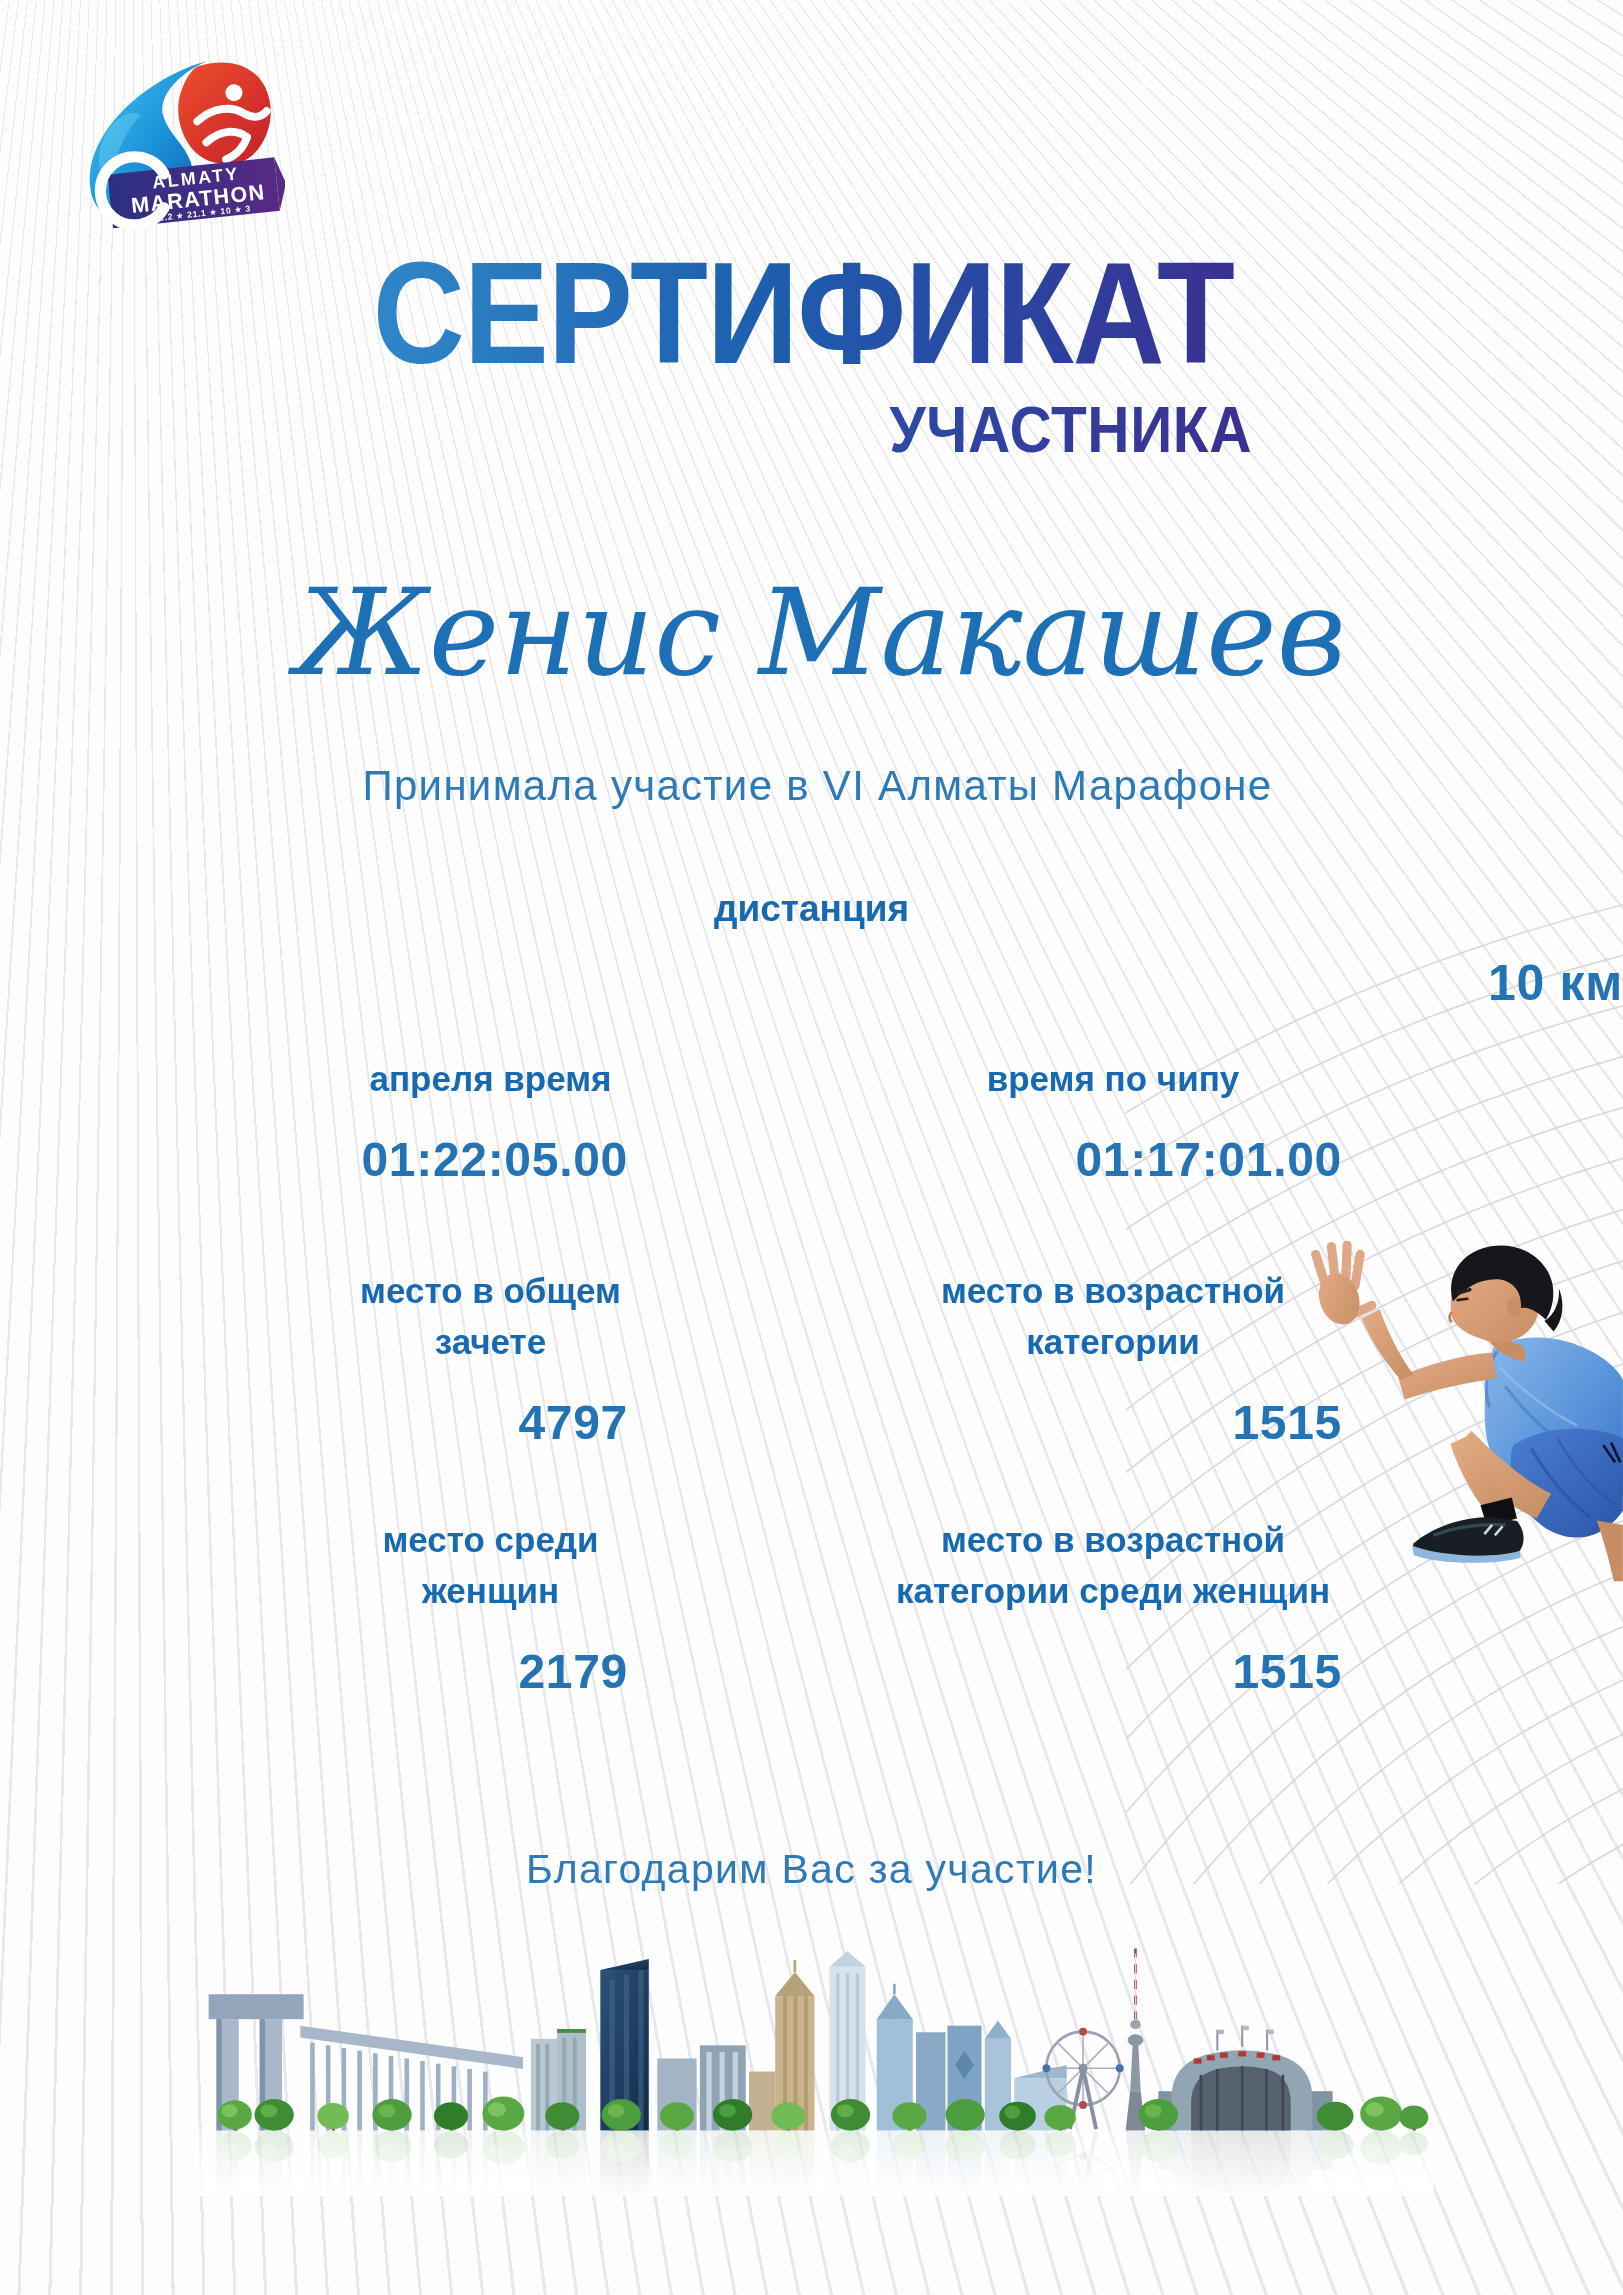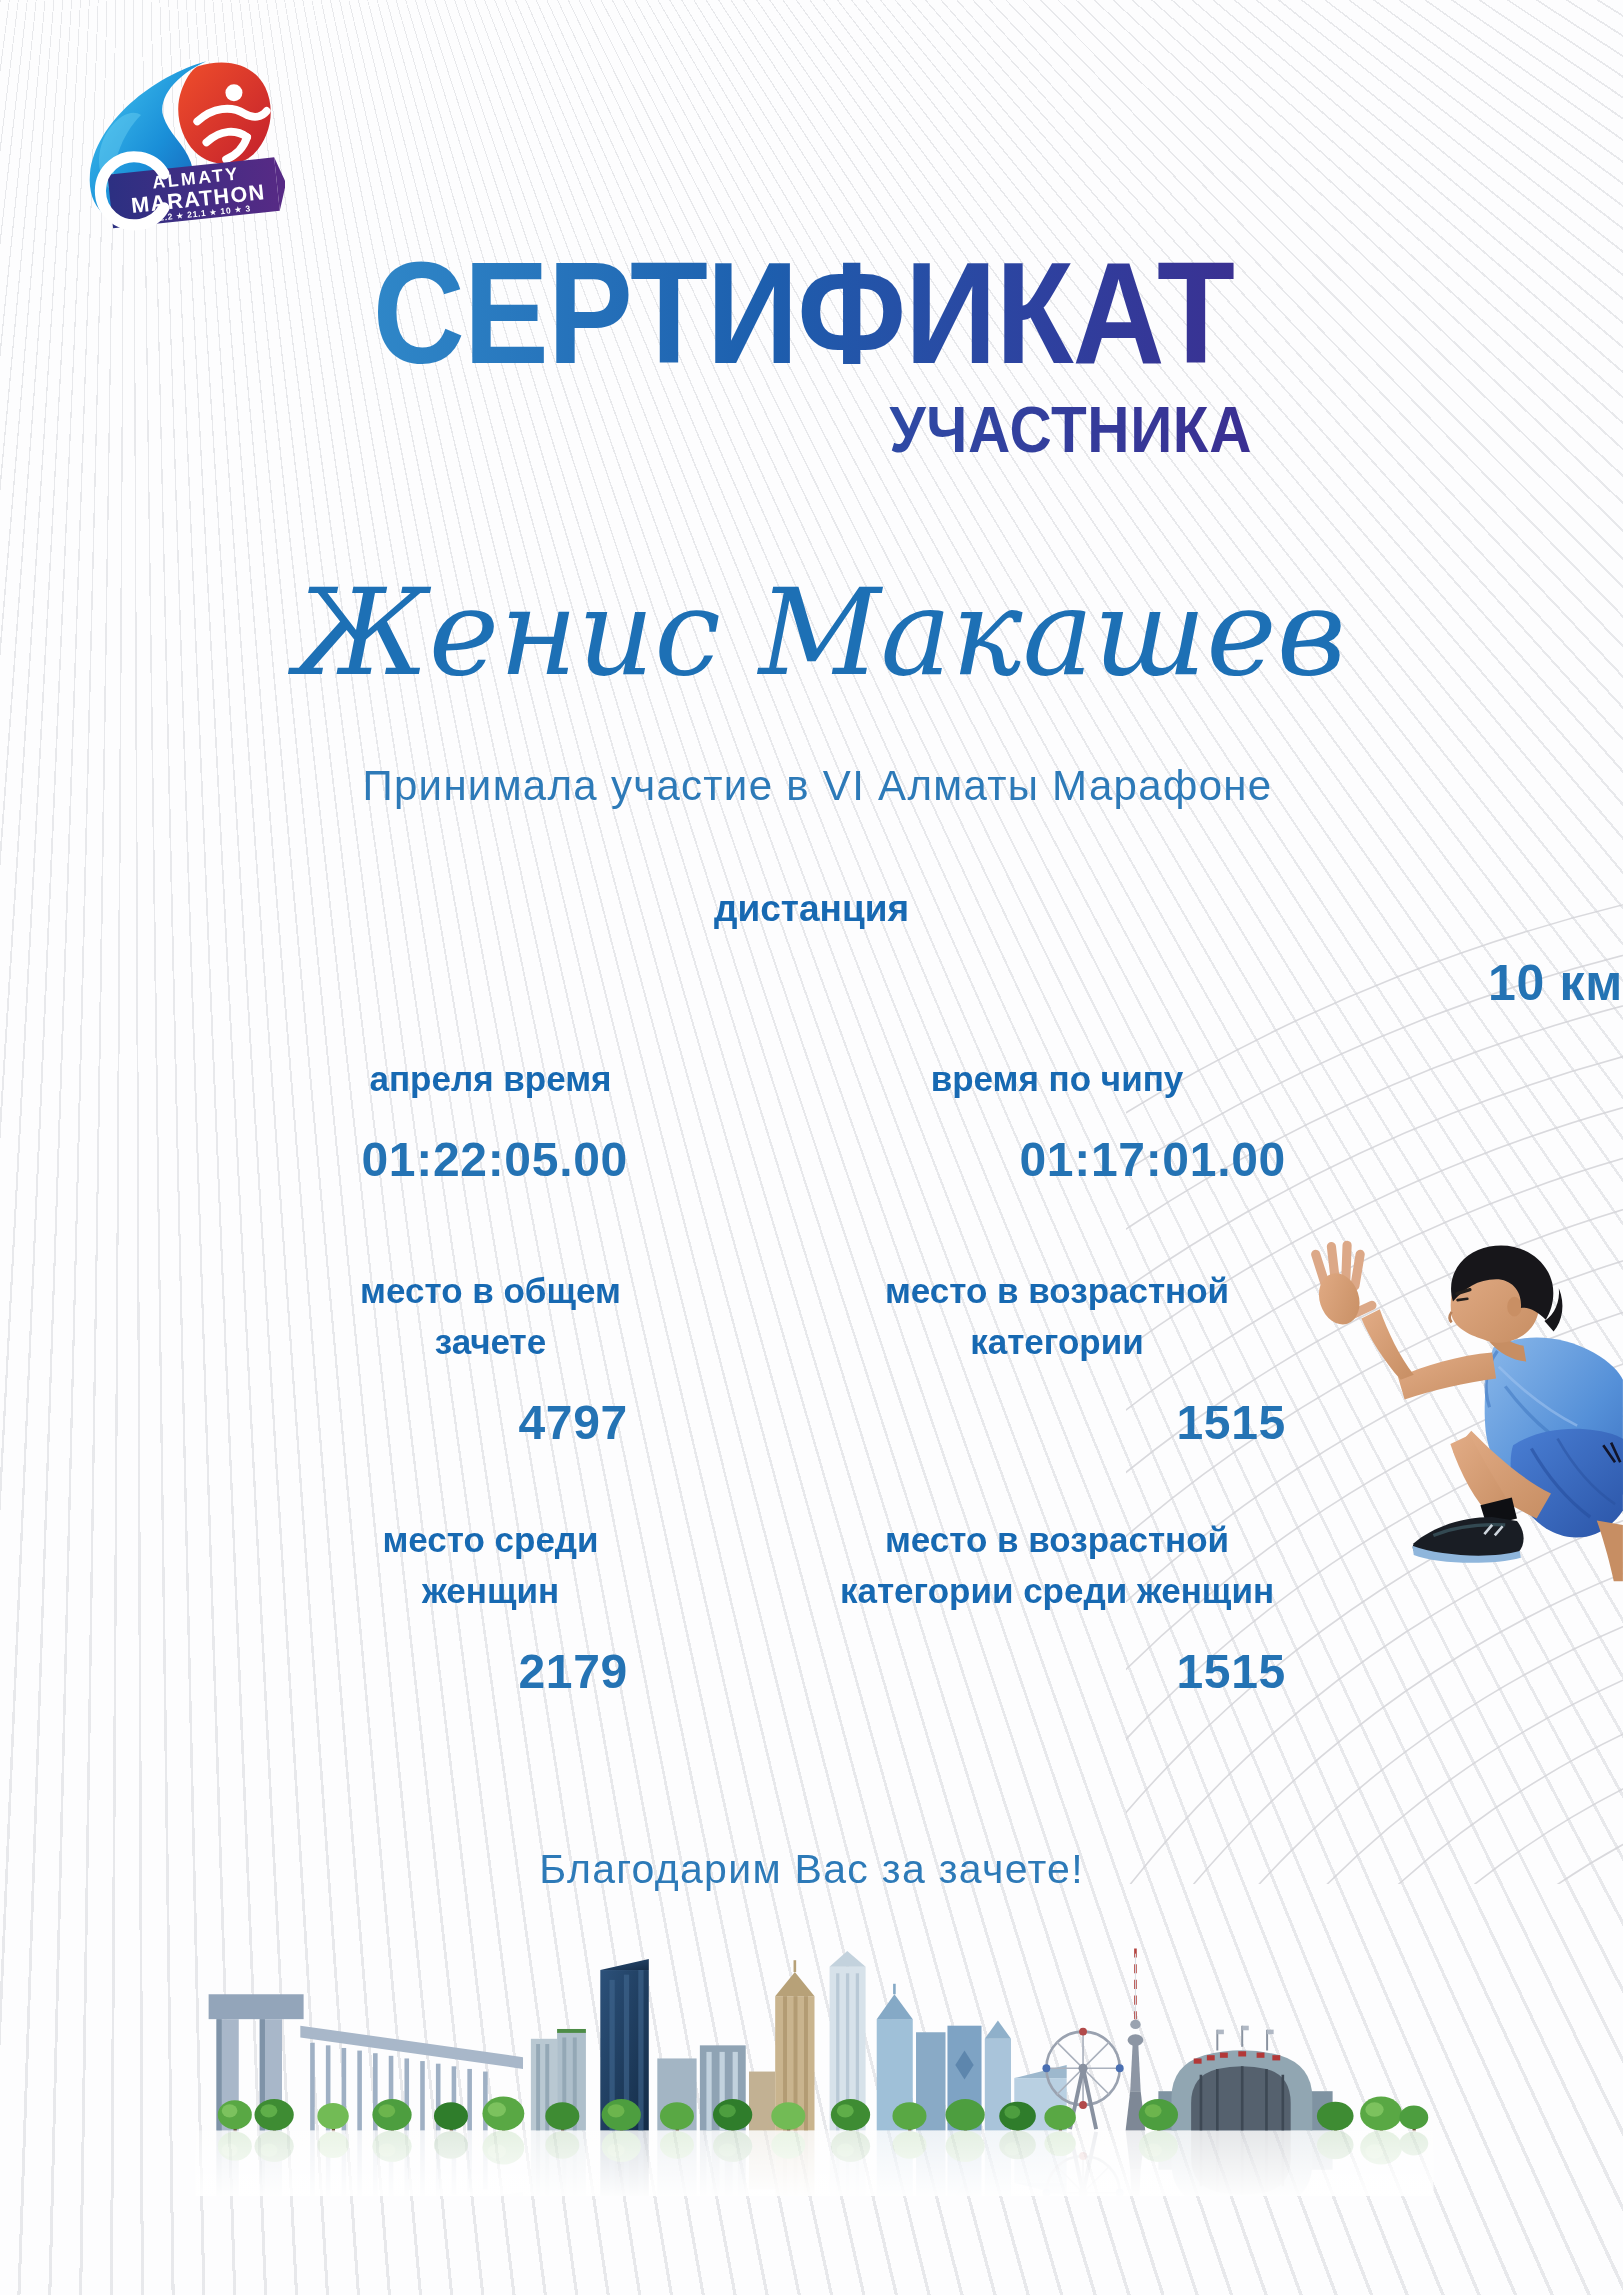--- a/index.html
+++ b/index.html
@@ -44,21 +44,21 @@
     left:6px;top:762px;width:1623px;text-align:center;
     font-size:42px;font-weight:300;letter-spacing:1.3px;color:#2d7ab8;
   }
   .stat-label{font-size:35px;font-weight:bold;line-height:1.45;color:#1769b2;}
   .stat-value{font-size:48px;font-weight:700;color:#2473b4;margin-top:27.5px;letter-spacing:0.7px;text-align:right;}
   .distance-block{left:0;top:882px;width:1623px;text-align:center;}
   .distance-block .stat-label{font-size:37px;}
   .distance-block .stat-value{font-size:50px;margin-top:18.3px;}
   .cell{text-align:center;}
   .cell-l{left:353px;width:275px;}
-  .cell-r{left:828px;width:458px;}
+  .cell-r{left:884px;width:458px;}
   .row1{top:1054px;}
   .row2{top:1266px;}
   .row3{top:1515px;}
   .thanks-line{
     left:0;top:1846px;width:1623px;text-align:center;
     font-size:41px;font-weight:300;letter-spacing:1.3px;color:#2d7ab8;
   }
   .footer-date{
     left:0;top:2222px;width:1623px;text-align:center;
     font-size:34px;font-weight:300;letter-spacing:1.3px;color:#2f7cb6;
@@ -457,16 +457,16 @@
               <ellipse cx="1860" cy="280" rx="22" ry="18" fill="#4d9e3f"></ellipse>
             </g>
         </g>
       </g>
 
       <use href="#city" transform="translate(0,600) scale(1,-1)" opacity="0.22"></use>
       <rect x="0" y="300" width="1890" height="100" fill="url(#fadeRef)"></rect>
     </svg>
   </div>
 
-  <div class="abs thanks-line">Благодарим Вас за зачете!</div>
+  <div class="abs thanks-line">Благодарим Вас за участие!</div>
 
 </div>
 
 
 </body></html>

